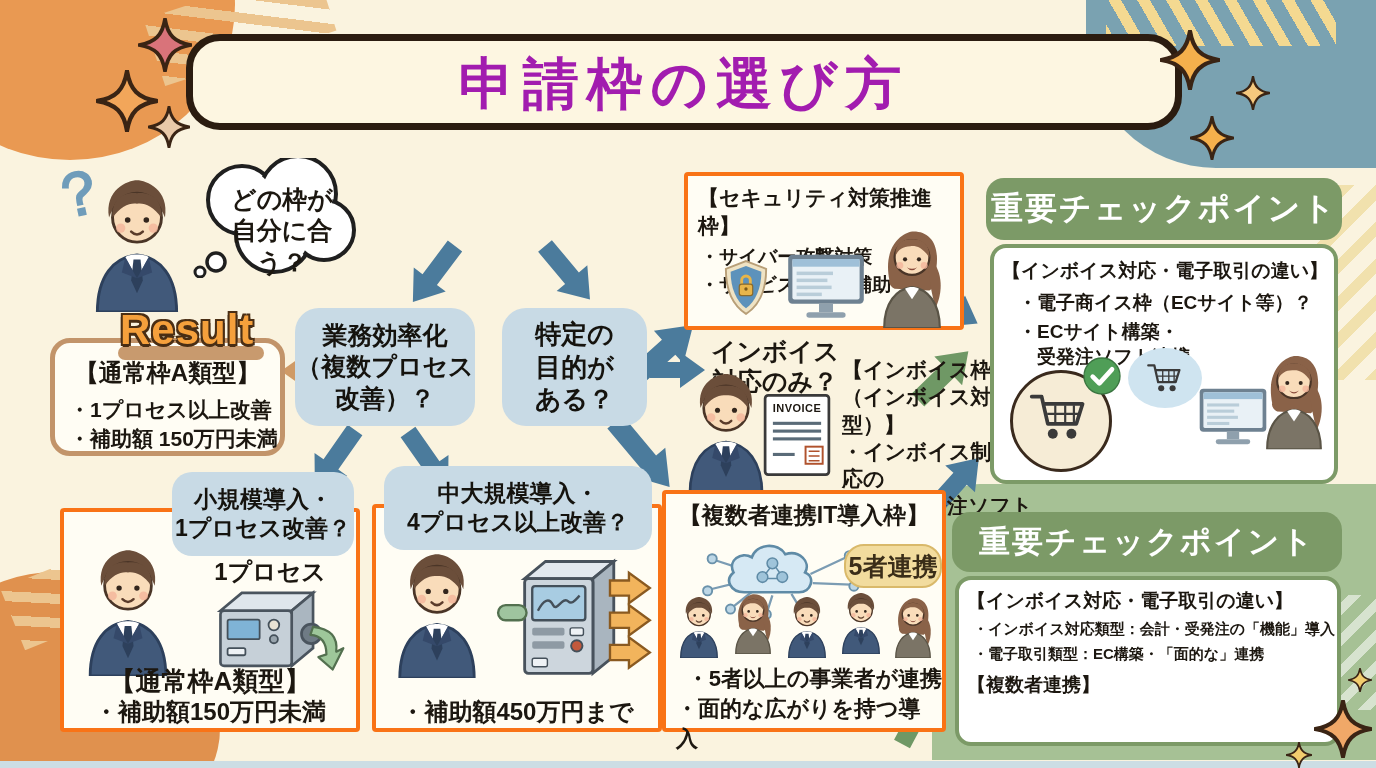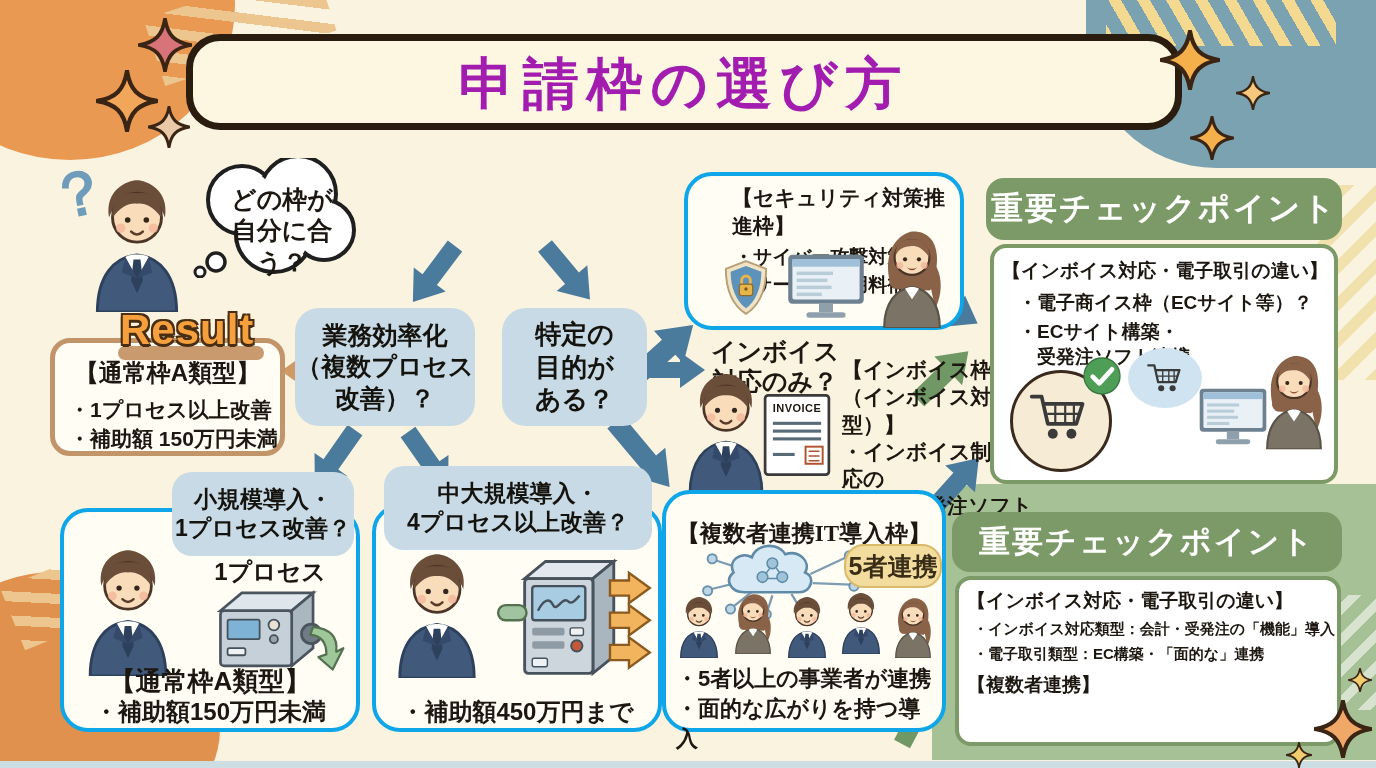--- a/index.html
+++ b/index.html
@@ -23,21 +23,21 @@
   
   .banner{left:186px;top:34px;width:996px;height:96px;background:#fdf6e1;border:7px solid #2b1c10;
     border-radius:34px;z-index:3;box-sizing:border-box;}
   .banner-title{left:186px;top:44px;width:996px;height:80px;line-height:80px;text-align:center;
     font-size:56px;font-weight:900;letter-spacing:8px;color:#a21caf;z-index:4;}
   
   .pill{left:352px;top:180px;width:294px;height:62px;background:#55809e;border-radius:32px;z-index:3;
     color:#fff;font-size:30px;font-weight:bold;text-align:center;line-height:62px;letter-spacing:1px;}
   .bluebox{background:#c8dae5;border-radius:24px;z-index:3;font-weight:bold;color:#15130e;
     display:flex;align-items:center;justify-content:center;text-align:center;}
-  .card{background:#fffdf4;border:4px solid #0ea5e9;border-radius:28px;z-index:3;box-sizing:border-box;padding-left:34px;}
+  .card{background:#fffdf4;border:4px solid #f97316;border-radius:4px;z-index:3;box-sizing:border-box;}
   .tanbox{background:#fffdf4;border:5px solid #c2946a;border-radius:20px;z-index:3;box-sizing:border-box;}
   .gheader{background:#7c9a67;border-radius:18px;z-index:3;color:#fff;font-weight:900;
     display:flex;align-items:center;justify-content:center;letter-spacing:2px;}
   .gbody{background:#ffffff;border:4px solid #7c9a67;border-radius:16px;z-index:3;box-sizing:border-box;}
   .tag{background:#f2dc9e;border:2px solid #d9b96a;border-radius:20px;z-index:5;
     display:flex;align-items:center;justify-content:center;font-weight:bold;color:#3a2d18;}
   .result-label{z-index:5;font-size:42px;font-weight:900;color:#f5a03c;letter-spacing:1px;
     text-shadow:-2px -2px 0 #4a2e14,2px -2px 0 #4a2e14,-2px 2px 0 #4a2e14,2px 2px 0 #4a2e14,0 3px 0 #4a2e14;}
   .qmark{z-index:4;font-size:62px;font-weight:900;color:#6f9cba;transform:rotate(-12deg);}
   svg{display:block;}
@@ -322,41 +322,41 @@
 4プロセス以上改善？</div>
   <svg class="abs" style="left:382px;top:552px;width:110px;height:126px;z-index:4" viewBox="0 0 100 115">
       <use href="#sym-man"></use>
     </svg>
   <svg class="abs" style="left:492px;top:552px;width:162px;height:128px;z-index:4" viewBox="0 0 170 135">
       <use href="#sym-machine2"></use>
     </svg>
   <div class="abs b ctr" style="left:374px;top:696px;width:286px;font-size:24px;z-index:4;">・補助額450万円まで</div>
 
   <div class="abs card" style="left:662px;top:490px;width:284px;height:242px;"></div>
-  <div class="abs b ctr" style="left:666px;top:518px;width:276px;font-size:23px;z-index:4;font-family:Liberation Serif, serif;">【複数者連携IT導入枠】</div>
+  <div class="abs b ctr" style="left:666px;top:500px;width:276px;font-size:23px;z-index:4;">【複数者連携IT導入枠】</div>
   <svg class="abs" style="left:700px;top:528px;width:160px;height:92px;z-index:4" viewBox="0 0 210 120">
       <use href="#sym-network"></use>
     </svg>
   <div class="abs tag" style="left:844px;top:544px;width:94px;height:40px;font-size:25px;">5者連携</div>
   <svg class="abs" style="left:672px;top:596px;width:54px;height:62px;z-index:4" viewBox="0 0 100 115">
       <use href="#sym-man"></use>
     </svg>
   <svg class="abs" style="left:726px;top:592px;width:54px;height:62px;z-index:4" viewBox="0 0 100 115">
       <use href="#sym-woman"></use>
     </svg>
   <svg class="abs" style="left:780px;top:596px;width:54px;height:62px;z-index:4" viewBox="0 0 100 115">
       <use href="#sym-man"></use>
     </svg>
   <svg class="abs" style="left:834px;top:592px;width:54px;height:62px;z-index:4" viewBox="0 0 100 115">
       <use href="#sym-man"></use>
     </svg>
   <svg class="abs" style="left:886px;top:596px;width:54px;height:62px;z-index:4" viewBox="0 0 100 115">
       <use href="#sym-woman"></use>
     </svg>
-  <div class="abs b" style="left:676px;top:664px;width:266px;font-size:22px;z-index:4;">・5者以上の事業者が連携</div>
+  <div class="abs b" style="left:676px;top:664px;width:266px;font-size:22px;z-index:4;text-align:right;">・5者以上の事業者が連携</div>
   <div class="abs b" style="left:676px;top:694px;width:266px;font-size:22px;z-index:4;">・面的な広がりを持つ導入</div>
 
   <div class="abs gheader" style="left:986px;top:178px;width:356px;height:62px;font-size:32px;">重要チェックポイント</div>
   <div class="abs gbody" style="left:990px;top:244px;width:348px;height:240px;">
     <div class="b" style="margin:10px 0 0 8px;font-size:19px;">【インボイス対応・電子取引の違い】</div>
     <div class="b" style="margin:6px 0 0 24px;font-size:19px;">・電子商イス枠（ECサイト等）？</div>
     <div class="b ml" style="margin:4px 0 0 24px;font-size:19px;line-height:1.3;">・ECサイト構築・
 　受発注ソフト連携</div>
   </div>
   <div class="abs" style="left:1010px;top:370px;width:96px;height:96px;background:#f6ecd6;border:3px solid #3a2a1d;border-radius:50%;z-index:4;"></div>

